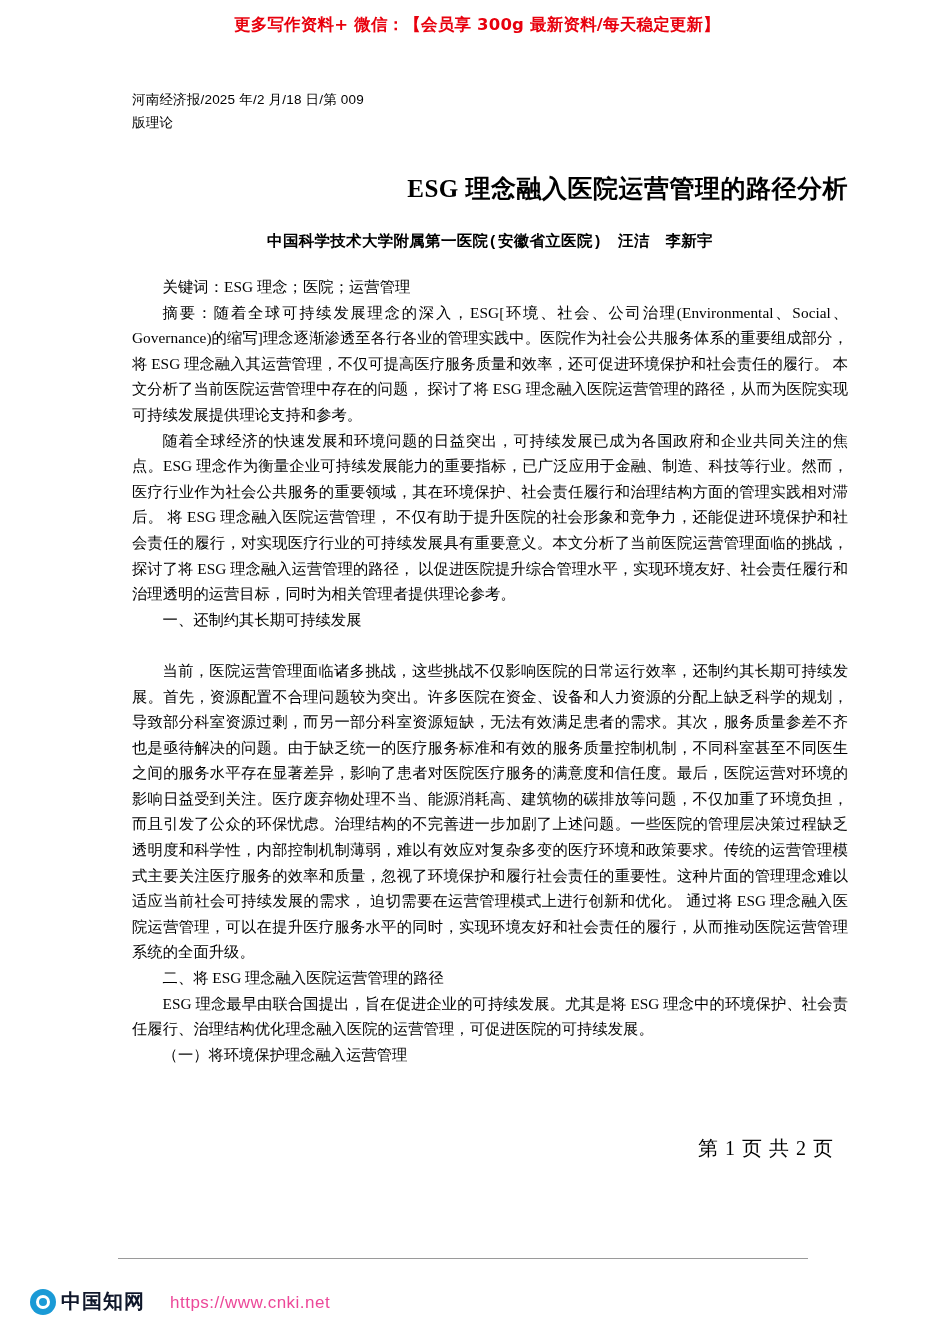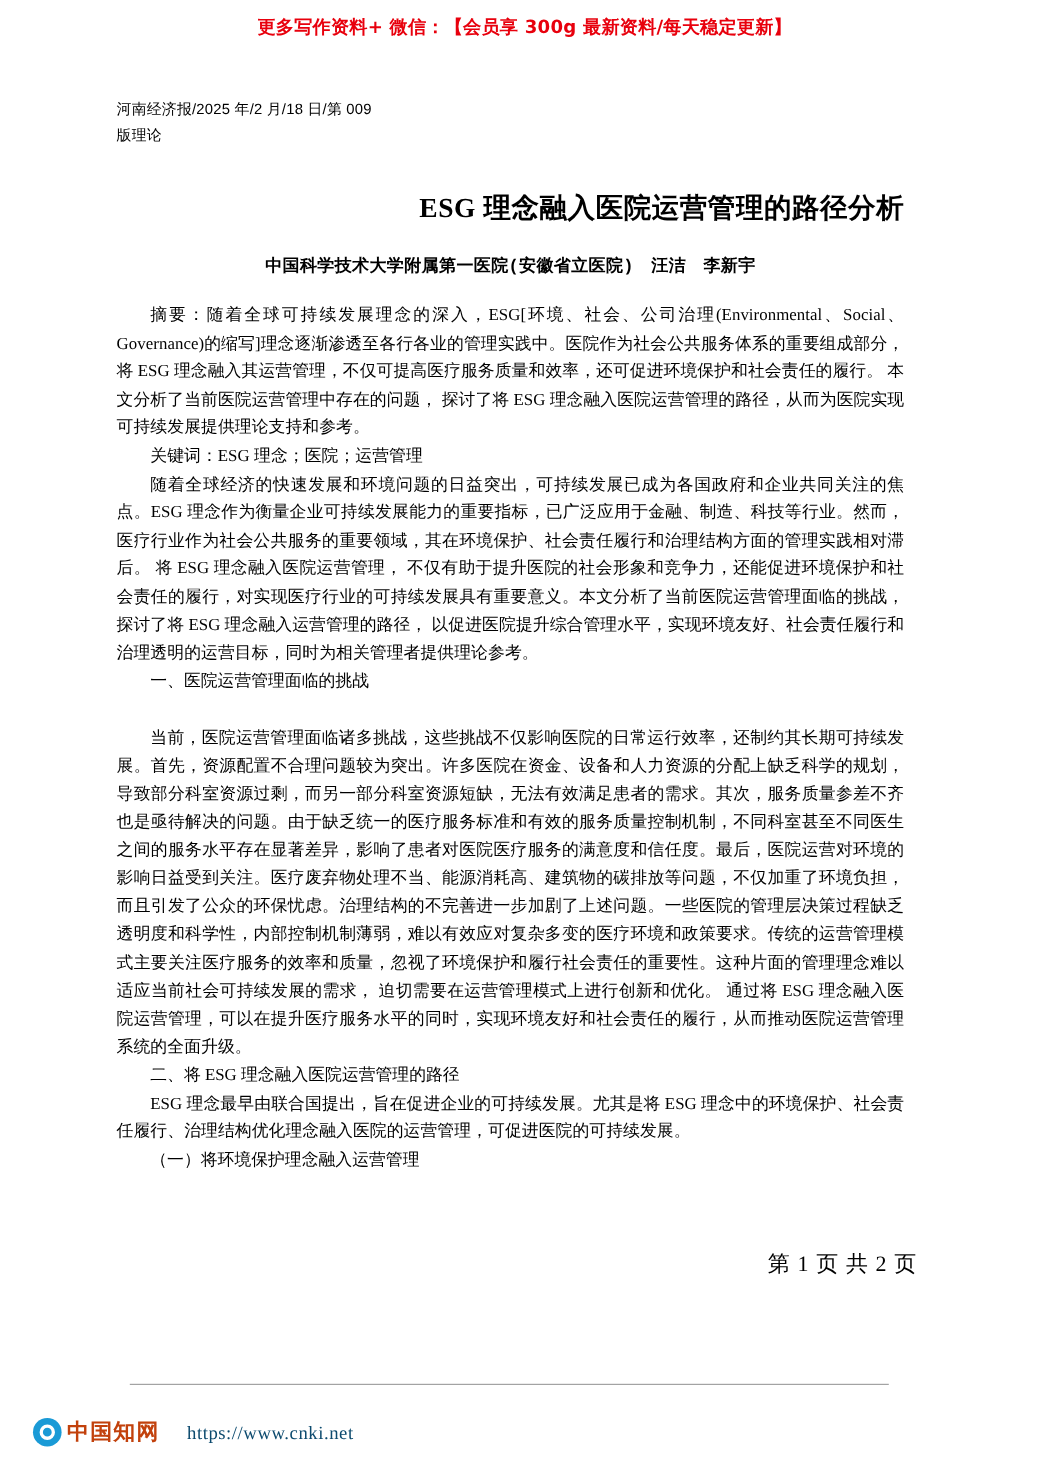--- a/index.html
+++ b/index.html
@@ -32,21 +32,21 @@
     font-family: "DejaVu Sans", sans-serif;
     font-weight: bold;
     font-size: 16.5px;
     color: #e8000d;
     letter-spacing: 0.2px;
     white-space: nowrap;
   }
   
   .doc {
     position: absolute;
-    left: 106px;
+    left: 132px;
     top: 88px;
     width: 716px;
   }
   .source-line {
     font-family: "Liberation Sans", sans-serif;
     font-size: 13.5px;
     line-height: 23px;
     color: #000;
     letter-spacing: 0.2px;
   }
@@ -129,55 +129,55 @@
     position: absolute;
     left: 6px; top: 6px;
     width: 14px; height: 14px;
     border-radius: 50%;
     border: 3px solid #ffffff;
     box-sizing: border-box;
   }
   .cnki-text {
     font-family: "DejaVu Sans", sans-serif;
     font-size: 20px;
-    color: #c2410c;
+    color: #0f172a;
     font-weight: bold;
     letter-spacing: 1px;
   }
   .cnki-url {
     position: absolute;
     left: 140px;
     top: 5px;
-    font-family: Liberation Serif, serif;
+    font-family: Liberation Sans, sans-serif;
     font-size: 17px;
-    color: #0c4a6e;
+    color: #ec4899;
     letter-spacing: 0.5px;
   }
 </style>
 </head>
 <body>
 
 <div class="page">
 
   <div class="promo">更多写作资料+ 微信：【会员享 300g 最新资料/每天稳定更新】</div>
 
   <div class="doc">
 
     <div class="source-line">河南经济报/2025 年/2 月/18 日/第 009</div>
     <div class="source-line">版理论</div>
 
     <div class="title">ESG 理念融入医院运营管理的路径分析</div>
 
     <div class="authors">中国科学技术大学附属第一医院(安徽省立医院)　汪洁　李新宇</div>
 
     <div class="body-block">
+      <p class="para indent">关键词：ESG 理念；医院；运营管理</p>
       <p class="para indent">摘要：随着全球可持续发展理念的深入，ESG[环境、社会、公司治理(Environmental、Social、Governance)的缩写]理念逐渐渗透至各行各业的管理实践中。医院作为社会公共服务体系的重要组成部分，将 ESG 理念融入其运营管理，不仅可提高医疗服务质量和效率，还可促进环境保护和社会责任的履行。 本文分析了当前医院运营管理中存在的问题， 探讨了将 ESG 理念融入医院运营管理的路径，从而为医院实现可持续发展提供理论支持和参考。</p>
-      <p class="para indent">关键词：ESG 理念；医院；运营管理</p>
       <p class="para indent">随着全球经济的快速发展和环境问题的日益突出，可持续发展已成为各国政府和企业共同关注的焦点。ESG 理念作为衡量企业可持续发展能力的重要指标，已广泛应用于金融、制造、科技等行业。然而，医疗行业作为社会公共服务的重要领域，其在环境保护、社会责任履行和治理结构方面的管理实践相对滞后。 将 ESG 理念融入医院运营管理， 不仅有助于提升医院的社会形象和竞争力，还能促进环境保护和社会责任的履行，对实现医疗行业的可持续发展具有重要意义。本文分析了当前医院运营管理面临的挑战， 探讨了将 ESG 理念融入运营管理的路径， 以促进医院提升综合管理水平，实现环境友好、社会责任履行和治理透明的运营目标，同时为相关管理者提供理论参考。</p>
-      <p class="heading">一、医院运营管理面临的挑战</p>
+      <p class="heading">一、还制约其长期可持续发展</p>
       <div class="blank-line"></div>
       <p class="para indent">当前，医院运营管理面临诸多挑战，这些挑战不仅影响医院的日常运行效率，还制约其长期可持续发展。首先，资源配置不合理问题较为突出。许多医院在资金、设备和人力资源的分配上缺乏科学的规划，导致部分科室资源过剩，而另一部分科室资源短缺，无法有效满足患者的需求。其次，服务质量参差不齐也是亟待解决的问题。由于缺乏统一的医疗服务标准和有效的服务质量控制机制，不同科室甚至不同医生之间的服务水平存在显著差异，影响了患者对医院医疗服务的满意度和信任度。最后，医院运营对环境的影响日益受到关注。医疗废弃物处理不当、能源消耗高、建筑物的碳排放等问题，不仅加重了环境负担，而且引发了公众的环保忧虑。治理结构的不完善进一步加剧了上述问题。一些医院的管理层决策过程缺乏透明度和科学性，内部控制机制薄弱，难以有效应对复杂多变的医疗环境和政策要求。传统的运营管理模式主要关注医疗服务的效率和质量，忽视了环境保护和履行社会责任的重要性。这种片面的管理理念难以适应当前社会可持续发展的需求， 迫切需要在运营管理模式上进行创新和优化。 通过将 ESG 理念融入医院运营管理，可以在提升医疗服务水平的同时，实现环境友好和社会责任的履行，从而推动医院运营管理系统的全面升级。</p>
       <p class="heading">二、将 ESG 理念融入医院运营管理的路径</p>
       <p class="para indent">ESG 理念最早由联合国提出，旨在促进企业的可持续发展。尤其是将 ESG 理念中的环境保护、社会责任履行、治理结构优化理念融入医院的运营管理，可促进医院的可持续发展。</p>
       <p class="heading">（一）将环境保护理念融入运营管理</p>
     </div>
   </div>
 
   <div class="pagenum">第 1 页  共 2 页</div>
 

